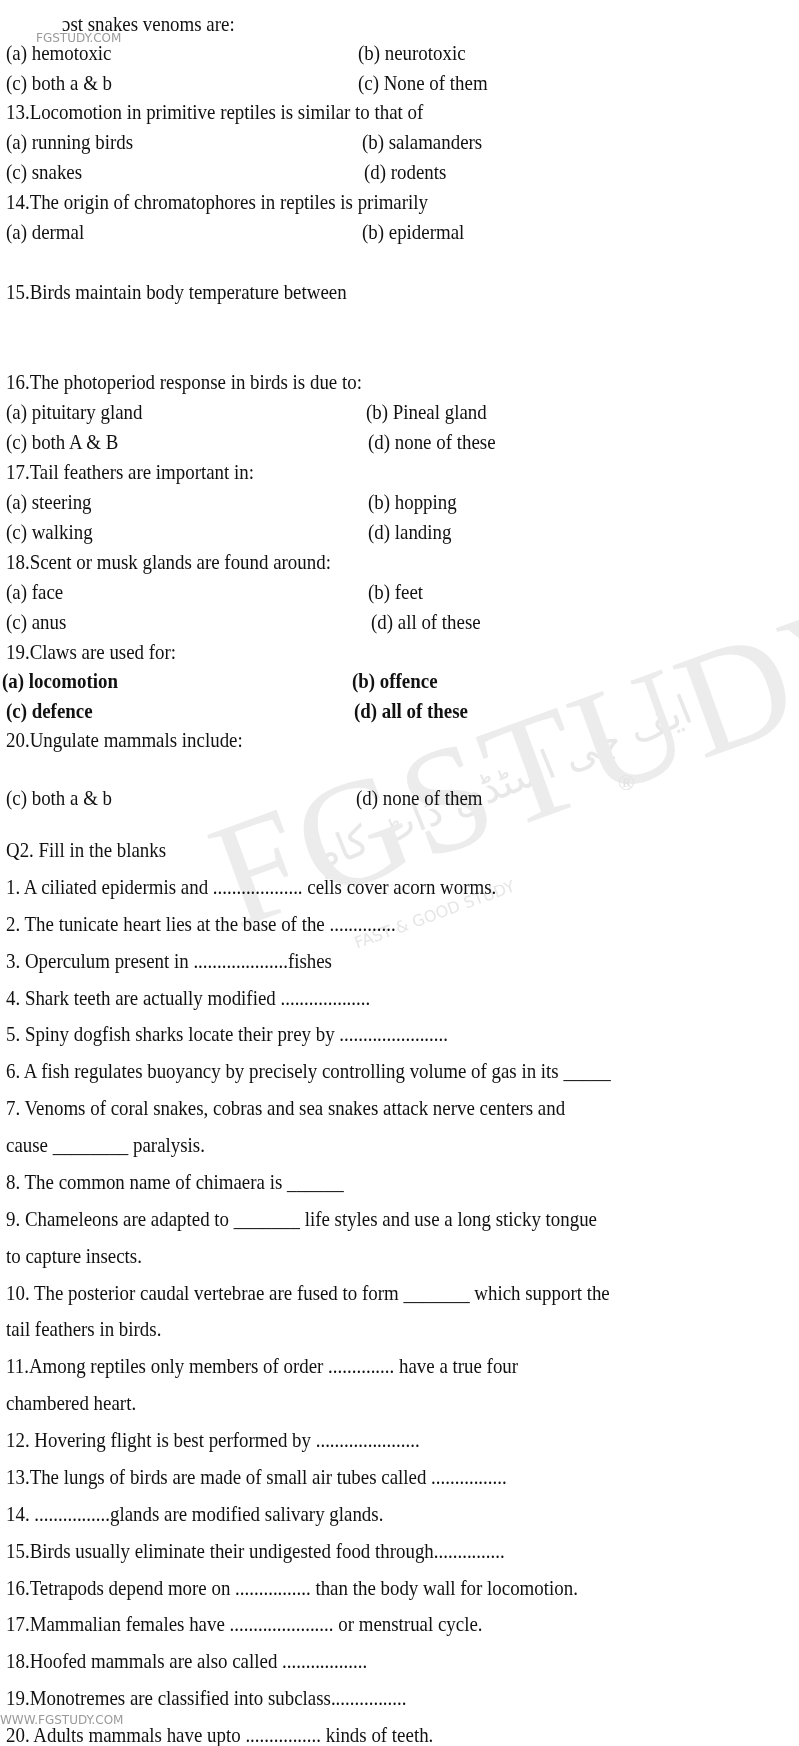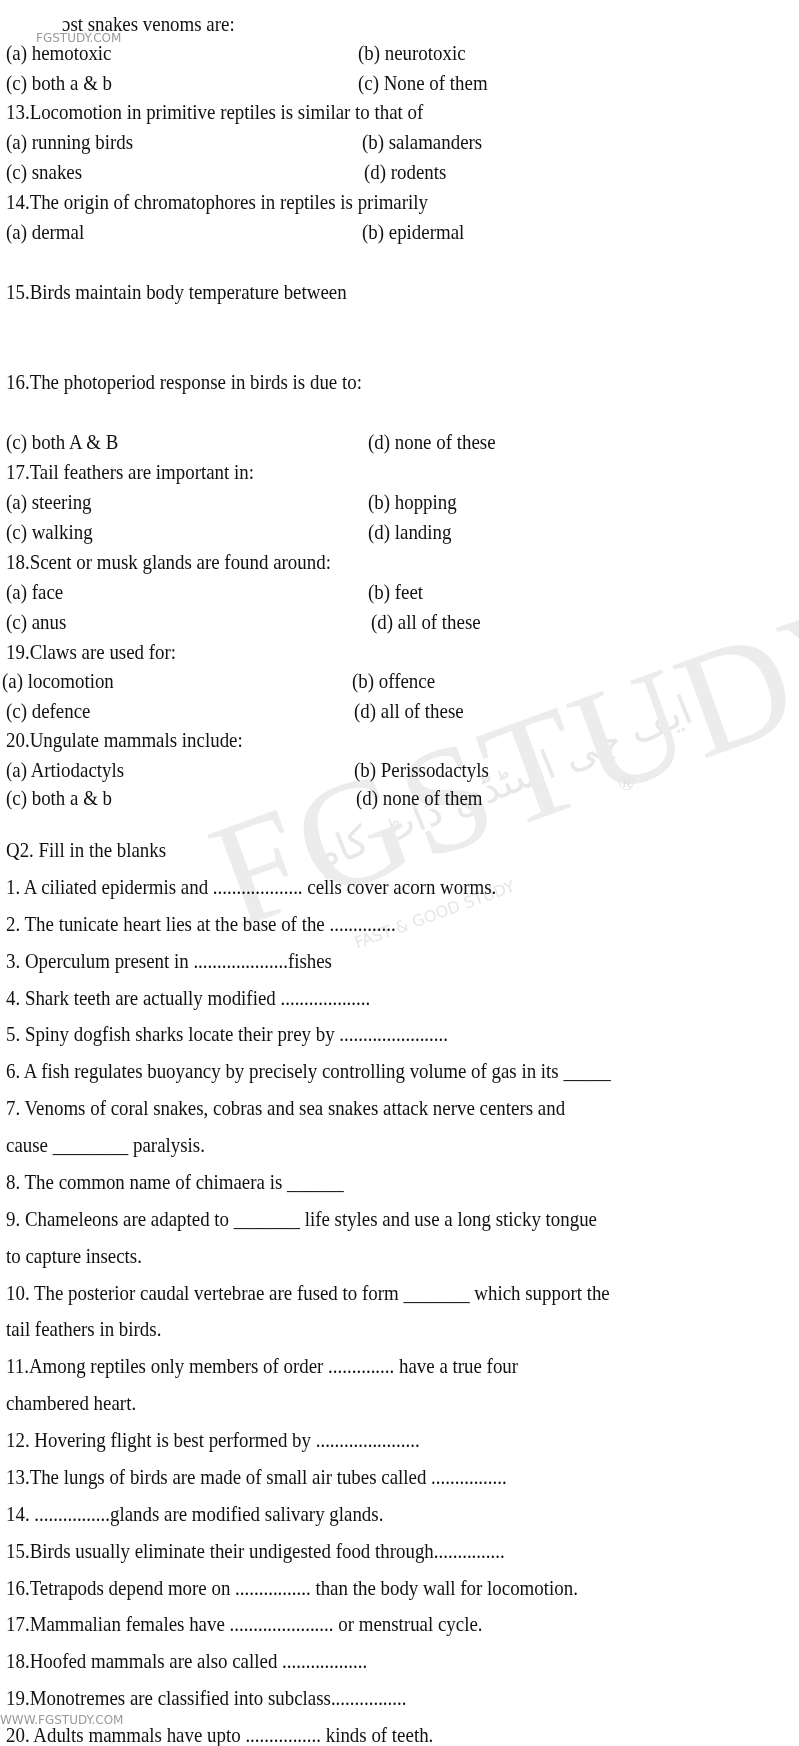--- a/index.html
+++ b/index.html
@@ -64,20 +64,24 @@
 
     <div class="line" style="top:182px;">14.The origin of chromatophores in reptiles is primarily</div>
     <div class="opt-row" style="top:212px;">
       <span class="opt left">(a) dermal</span>
       <span class="opt right" style="left:356px;">(b) epidermal</span>
     </div>
 
     <div class="line" style="top:272px;">15.Birds maintain body temperature between</div>
 
     <div class="line" style="top:362px;">16.The photoperiod response in birds is due to:</div>
+    <div class="opt-row" style="top:392px;">
+      <span class="opt left">(a) pituitary gland</span>
+      <span class="opt right" style="left:360px;">(b) Pineal gland</span>
+    </div>
     <div class="opt-row" style="top:422px;">
       <span class="opt left">(c) both A &amp; B</span>
       <span class="opt right" style="left:362px;">(d) none of these</span>
     </div>
 
     <div class="line" style="top:452px;">17.Tail feathers are important in:</div>
     <div class="opt-row" style="top:482px;">
       <span class="opt left">(a) steering</span>
       <span class="opt right" style="left:362px;">(b) hopping</span>
     </div>
@@ -90,34 +94,30 @@
     <div class="opt-row" style="top:572px;">
       <span class="opt left">(a) face</span>
       <span class="opt right" style="left:362px;">(b) feet</span>
     </div>
     <div class="opt-row" style="top:602px;">
       <span class="opt left">(c) anus</span>
       <span class="opt right" style="left:365px;">(d) all of these</span>
     </div>
 
     <div class="line" style="top:632px;">19.Claws are used for:</div>
-    <div class="opt-row" style="top:661px;">
+    <div class="opt-row" style="top:661px;font-weight:bold;">
       <span class="opt left" style="left:-4px;">(a) locomotion</span>
       <span class="opt right" style="left:346px;">(b) offence</span>
     </div>
-    <div class="opt-row" style="top:691px;">
+    <div class="opt-row" style="top:691px;font-weight:bold;">
       <span class="opt left">(c) defence</span>
       <span class="opt right" style="left:348px;">(d) all of these</span>
     </div>
 
     <div class="line" style="top:720px;">20.Ungulate mammals include:</div>
-    <div class="opt-row" style="top:750px;">
-      <span class="opt left">(a) Artiodactyls</span>
-      <span class="opt right" style="left:348px;">(b) Perissodactyls</span>
-    </div>
     <div class="opt-row" style="top:778px;">
       <span class="opt left">(c) both a &amp; b</span>
       <span class="opt right" style="left:350px;">(d) none of them</span>
     </div>
 
     <div>
       <div class="line" style="top: 830px;">Q2. Fill in the blanks</div>
       <div class="line" style="top: 867px;">1. A ciliated epidermis and ................... cells cover acorn worms.</div>
       <div class="line" style="top: 904px;">2. The tunicate heart lies at the base of the ..............</div>
       <div class="line" style="top: 941px;">3. Operculum present in ....................fishes</div>

